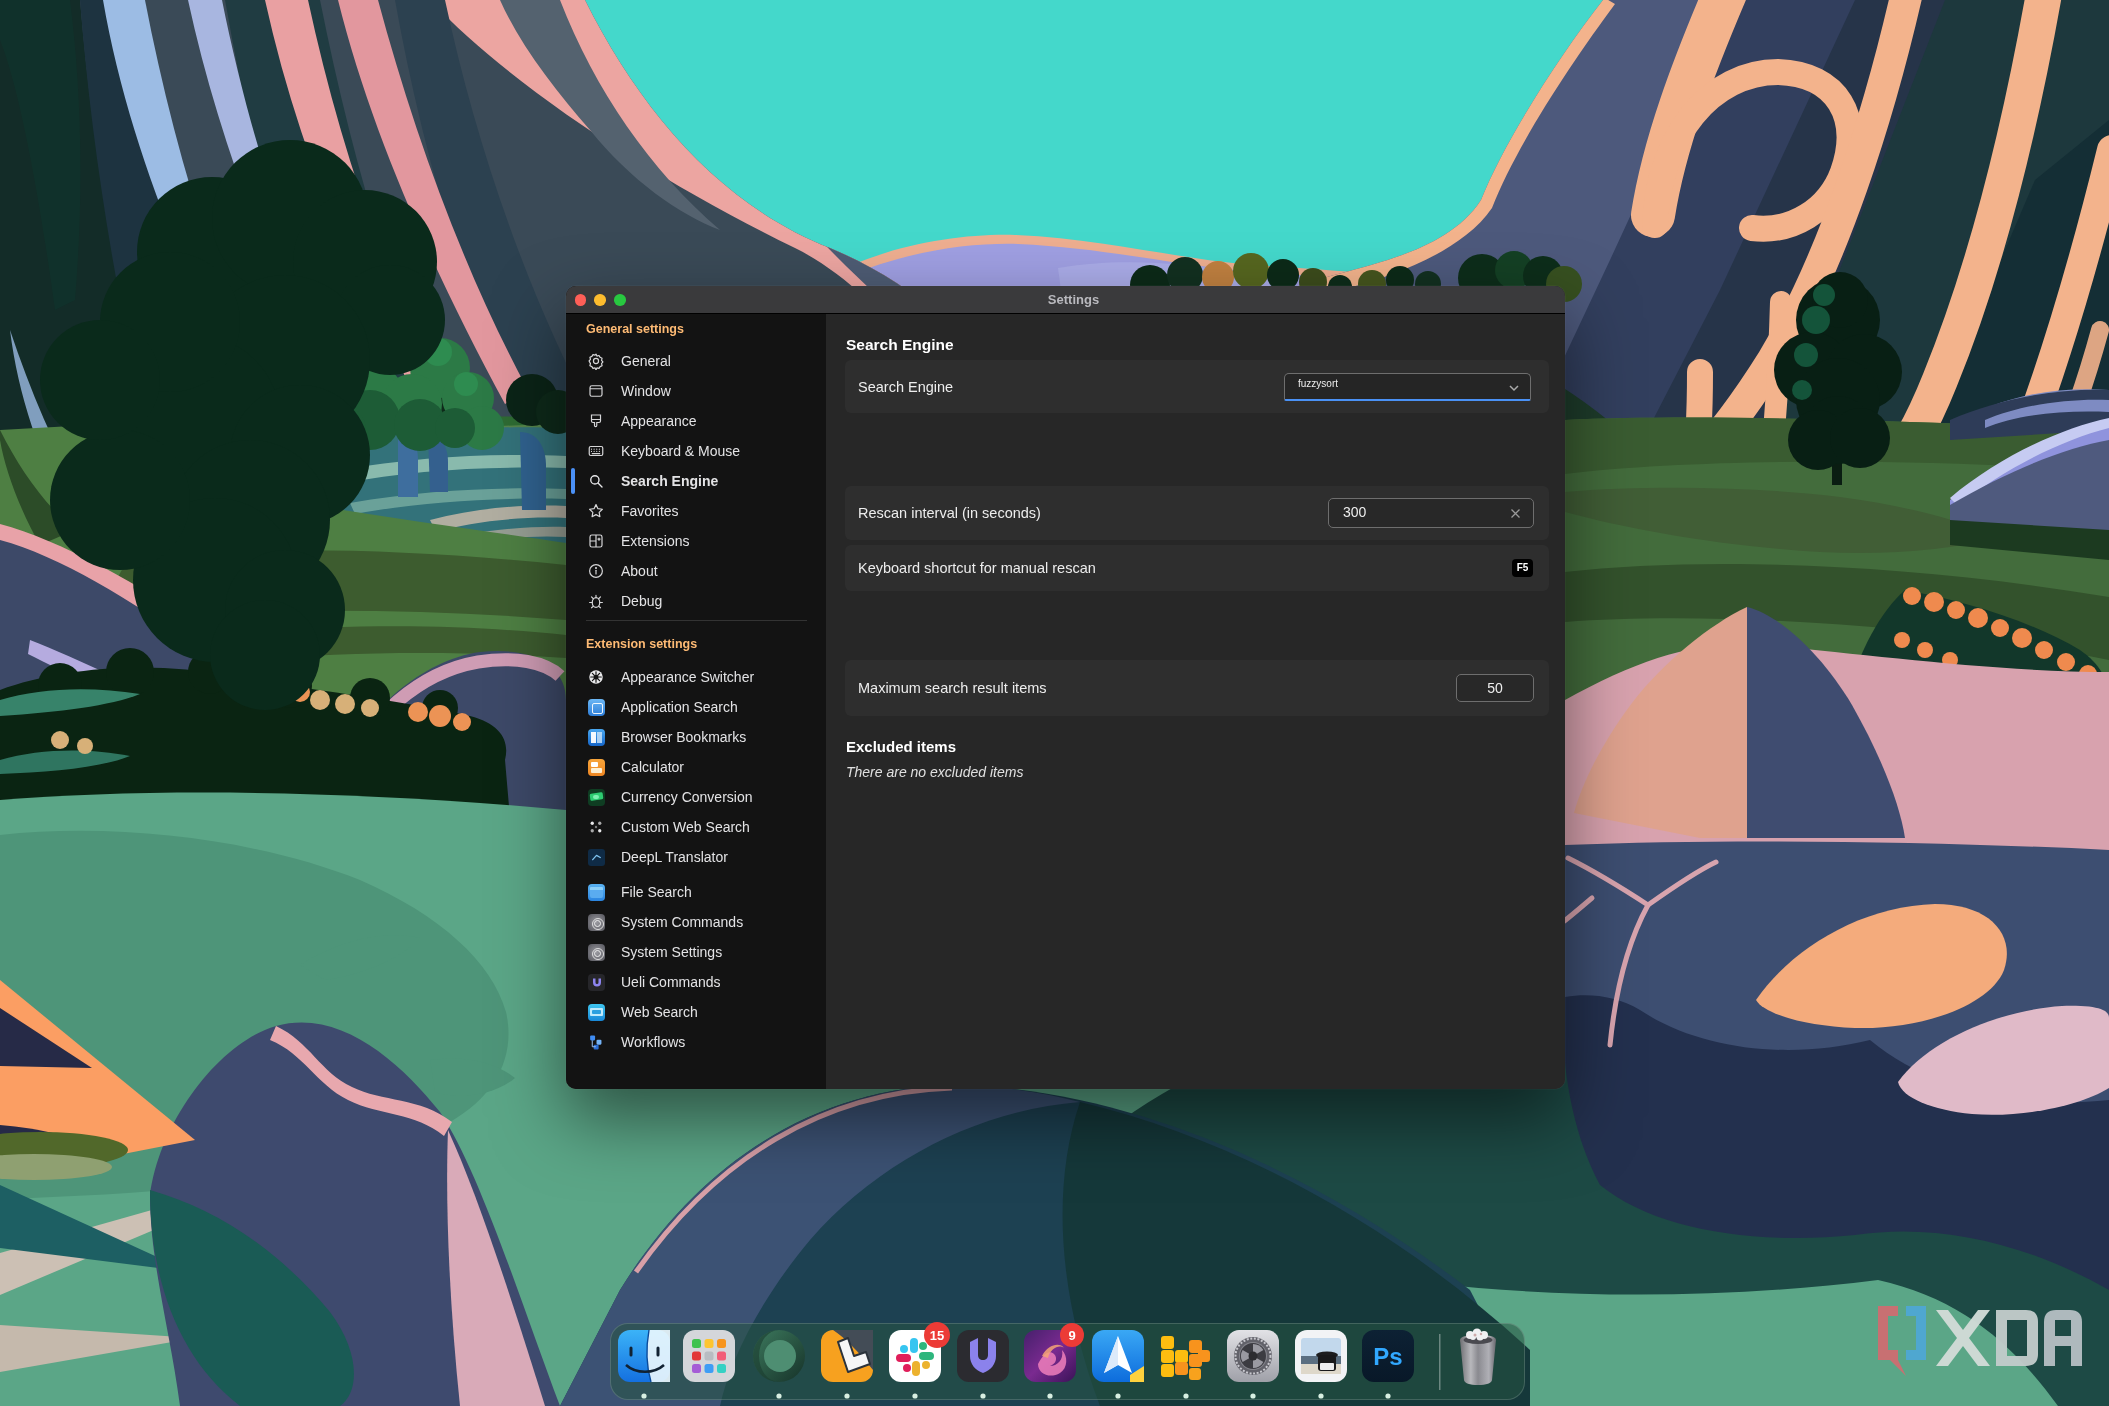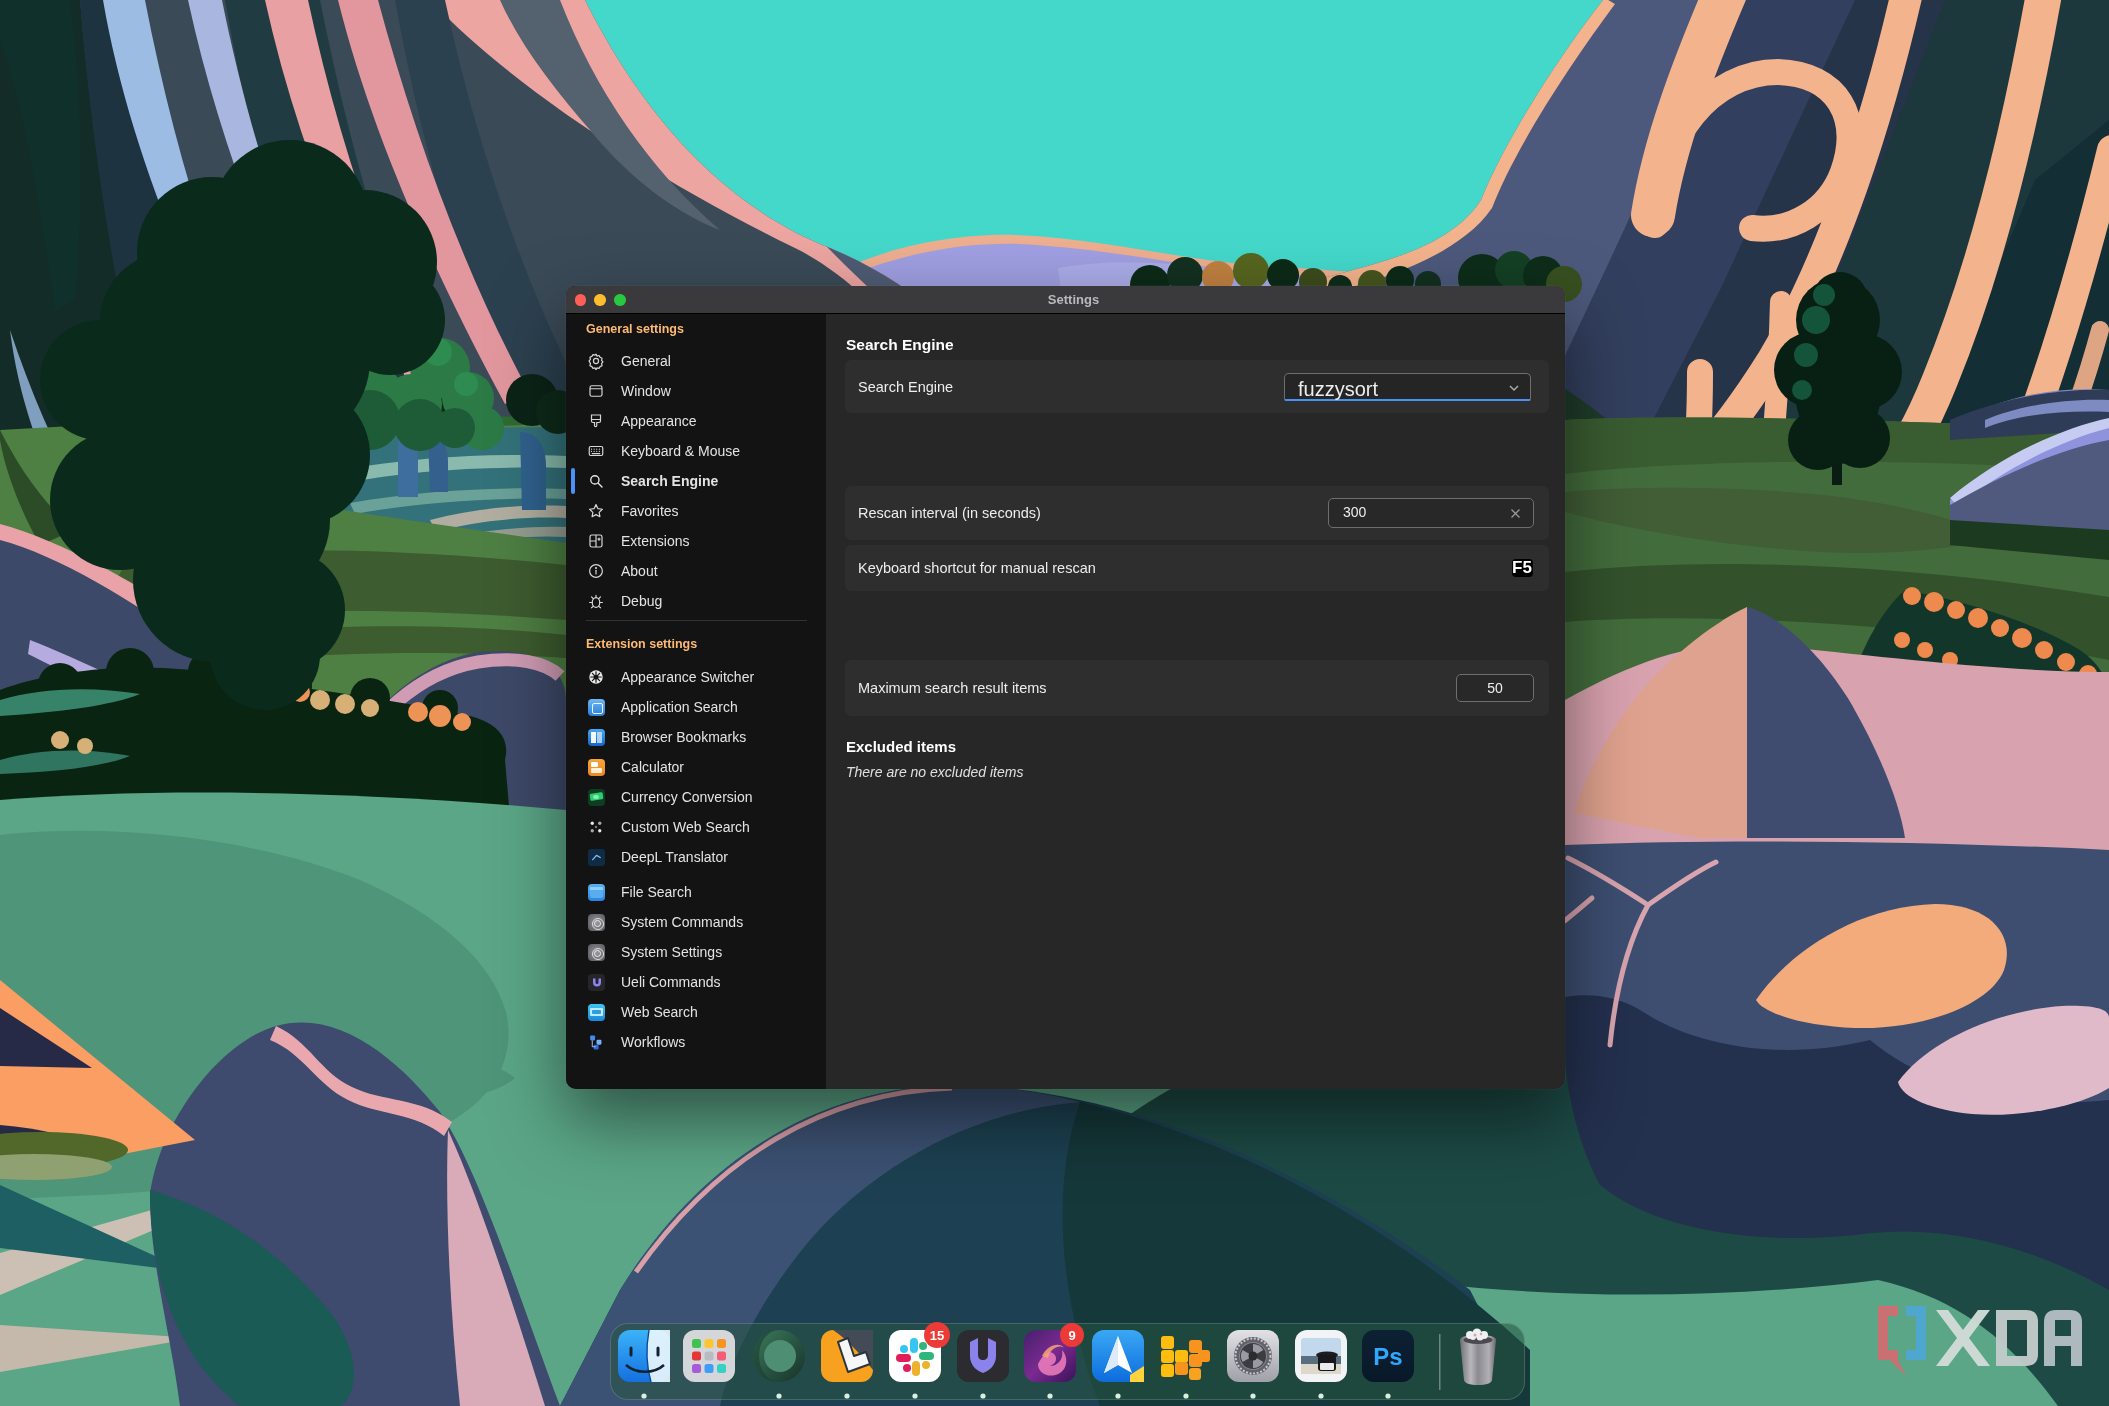--- a/index.html
+++ b/index.html
@@ -498,38 +498,38 @@
           </svg>
         </div>
       <span class="txt">Workflows</span>
       </div>
   </div>
   <div id="content">
     <div class="h1" style="left:20px;top:50px">Search Engine</div>
     <div class="row" style="top:74px;height:53px">
         <span class="rlabel">Search Engine</span>
       <div style="position:absolute;left:439px;top:13px;width:247px;height:28px;background:#252525;border:1px solid #6e6e6e;border-bottom:2px solid #4a91f5;border-radius:5px 5px 2px 2px;box-sizing:border-box">
-        <span style="position:absolute;left:13px;top:4px;color:#ededed;font-size:20px">fuzzysort</span>
+        <span style="position:absolute;left:13px;top:4px;color:#ededed;font-size:10px">fuzzysort</span>
         <svg style="position:absolute;right:10px;top:8px" width="12" height="12" viewBox="0 0 12 12" fill="none" stroke="#aaa" stroke-width="1.5">
             <path d="M2 4l4 4 4-4"></path>
           </svg>
       </div>
       </div>
     <div class="row" style="top:200px;height:54px">
         <span class="rlabel">Rescan interval (in seconds)</span>
       <div style="position:absolute;left:483px;top:12px;width:206px;height:30px;background:#282828;border:1px solid #6e6e6e;border-radius:5px;box-sizing:border-box">
         <span style="position:absolute;left:14px;top:5px;color:#ededed;font-size:14px">300</span>
         <svg style="position:absolute;right:12px;top:9px" width="11" height="11" viewBox="0 0 11 11" stroke="#9a9a9a" stroke-width="1.3">
             <path d="M1.5 1.5l8 8M9.5 1.5l-8 8"></path>
           </svg>
       </div>
       </div>
     <div class="row" style="top:259px;height:46px">
         <span class="rlabel">Keyboard shortcut for manual rescan</span>
-      <div style="position:absolute;left:667px;top:14px;width:21px;height:18px;background:#000;border-radius:4px;color:#fff;font-size:17px;font-weight:bold;text-align:left;line-height:18px">F5</div>
+      <div style="position:absolute;left:667px;top:14px;width:21px;height:18px;background:#000;border-radius:4px;color:#fff;font-size:10px;font-weight:bold;text-align:center;line-height:18px">F5</div>
       </div>
     <div class="row" style="top:374px;height:56px">
         <span class="rlabel">Maximum search result items</span>
       <div style="position:absolute;left:611px;top:14px;width:78px;height:28px;background:#282828;border:1px solid #6e6e6e;border-radius:5px;box-sizing:border-box;color:#ededed;font-size:14px;text-align:center;line-height:26px">50</div>
       </div>
     <div style="position:absolute;left:20px;top:452px;color:#fff;font-size:15px;font-weight:bold">Excluded items</div>
     <div style="position:absolute;left:20px;top:478px;color:#e0e0e0;font-size:14px;font-style:italic">There are no excluded items</div>
   </div>
 </div>
 

